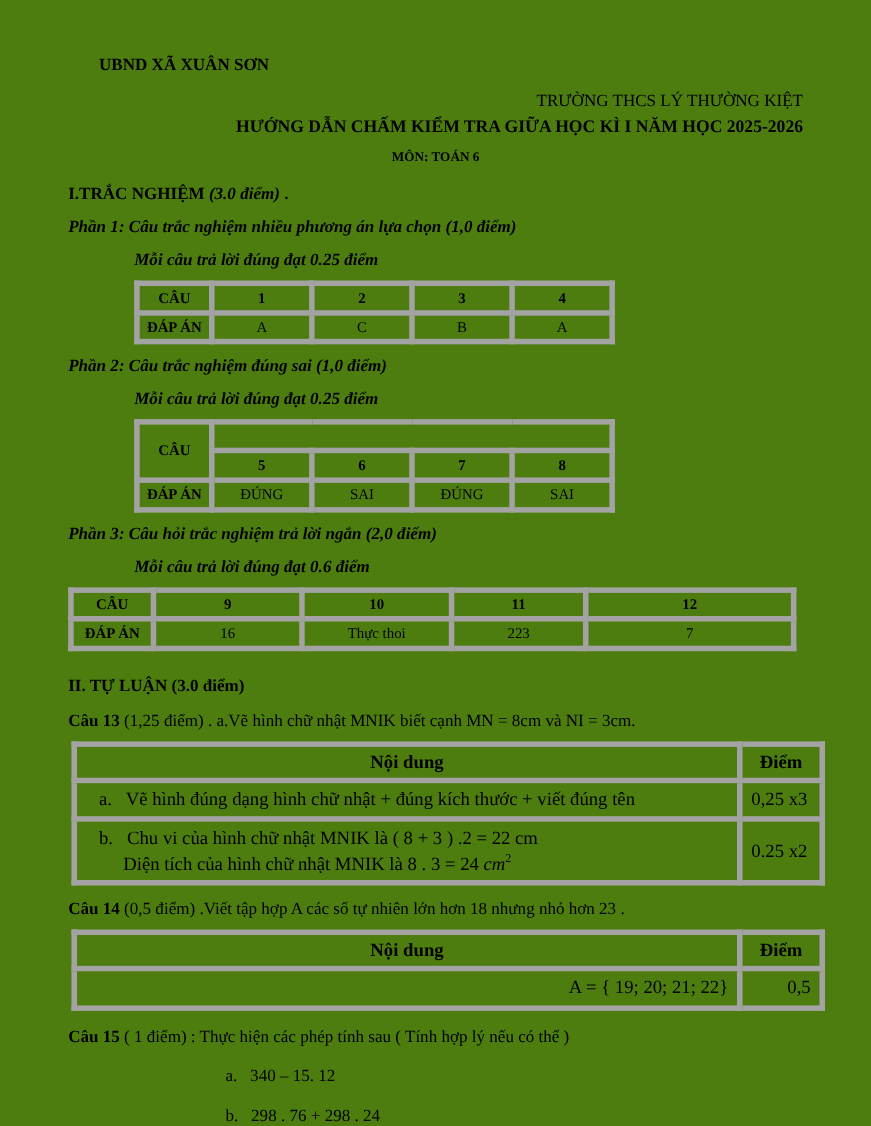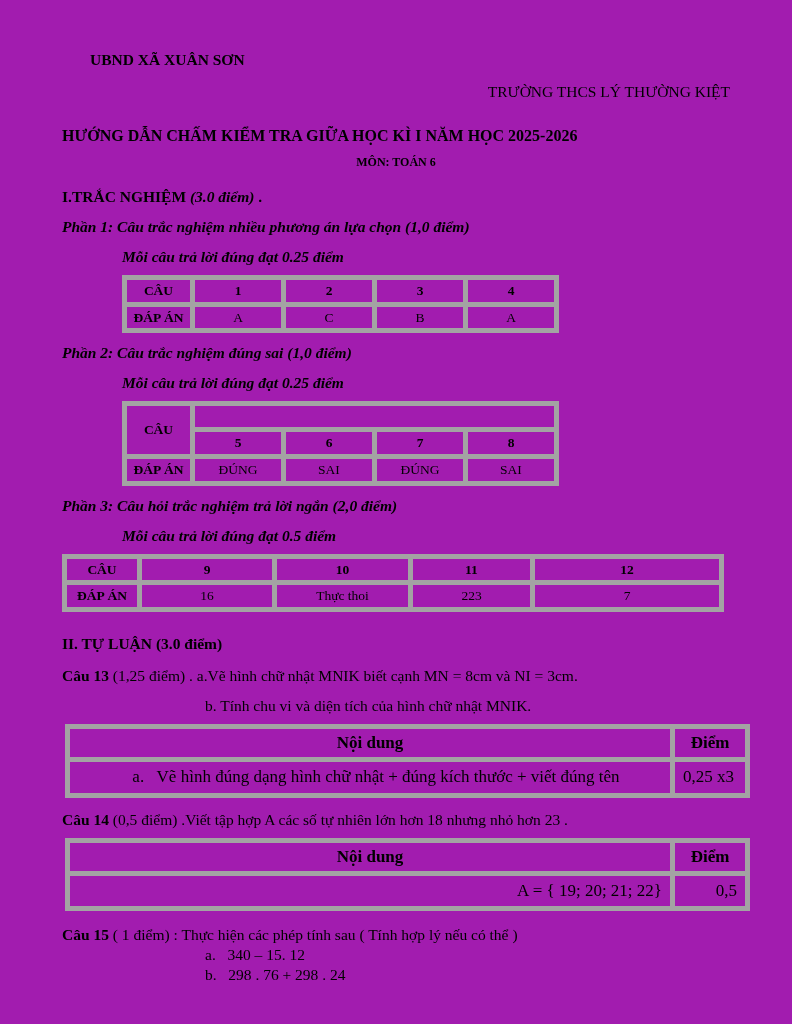--- a/index.html
+++ b/index.html
@@ -1,31 +1,31 @@
 <!DOCTYPE html>
 <html><head>
 <meta charset="utf-8">
 <style>
   * { box-sizing: border-box; }
   html, body { margin: 0; padding: 0; background: #ffffff; }
   .page {
     width: 792px; height: 1024px;
     margin: 0 auto;
-    background: #a21caf;
+    background: #4d7c0f;
     color: #000;
     font-family: "Liberation Serif", "DejaVu Serif", serif;
     font-size: 15.5px;
     line-height: 1.3;
     padding: 50px 62px 30px 62px;
     overflow: hidden;
     position: relative;
   }
   .committee { font-weight: 700; padding-left: 28px; }
   .school    { font-weight: 400; margin-top: 12px; text-align: right; }
-  .doc-title { font-weight: 700; text-align: left; margin-top: 24px; font-size: 16px; }
+  .doc-title { font-weight: 700; text-align: right; margin-top: 4px; font-size: 16px; }
   .doc-subject { font-weight: 700; text-align: center; margin-top: 8px; font-size: 12px; }
 
   .sec-heading { margin-top: 16px; font-weight: 700; }
   .sec-heading .pts { font-style: italic; }
   .part-title { font-weight: 700; font-style: italic; margin-top: 10px; }
   .part-note  { font-weight: 700; font-style: italic; margin-top: 10px; padding-left: 60px; }
 
   table { border-collapse: collapse; }
   td, th { border: 5px solid #a3a3a3; vertical-align: middle; }
 
@@ -44,29 +44,29 @@
 
   .essay-heading { font-weight: 700; margin-top: 22px; }
   .q-line { margin-top: 12px; }
   .q-line .qlabel { font-weight: 700; }
   .indent-line { margin-top: 10px; padding-left: 143px; }
 
   .score-table { margin: 8px 0 0 3px; width: 685px; font-size: 17px; table-layout: fixed; }
   .score-table th { font-weight: 700; text-align: center; padding: 3px 4px; height: 26px; }
   .score-table td { text-align: left; padding: 4px 8px; }
   .score-table .points-col { width: 75px; }
-  .score-table .crit { padding-left: 20px; text-align: center; }
+  .score-table .crit { padding-left: 20px; }
   .score-table .row-a td { height: 34px; }
   .score-table .row-b td { height: 50px; }
   .score-table .line2 { margin-left: 22px; }
   .score-table .ans-row td { height: 30px; text-align: right; }
   sup { font-size: 0.65em; }
   i.unit { font-style: italic; }
 
-  .q15-item { padding-left: 143px; }
+  .q15-item { margin-top: 16px; padding-left: 143px; }
 </style>
 </head>
 <body>
 
 <div class="page">
 
   <div class="committee">UBND XÃ XUÂN SƠN</div>
   <div class="school">TRƯỜNG THCS LÝ THƯỜNG KIỆT</div>
   <div class="doc-title">HƯỚNG DẪN CHẤM KIỂM TRA GIỮA HỌC KÌ I NĂM HỌC 2025-2026</div>
   <div class="doc-subject">MÔN: TOÁN 6</div>
@@ -114,21 +114,21 @@
         <td class="lbl">ĐÁP ÁN</td>
         <td class="qc">ĐÚNG</td>
         <td class="qc">SAI</td>
         <td class="qc">ĐÚNG</td>
         <td class="qc">SAI</td>
       </tr>
     </tbody>
   </table>
 
   <div class="part-title">Phần 3: Câu hỏi trắc nghiệm trả lời ngắn (2,0 điểm)</div>
-  <div class="part-note">Mỗi câu trả lời đúng đạt 0.5 điểm</div>
+  <div class="part-note">Mỗi câu trả lời đúng đạt 0.6 điểm</div>
 
   <table class="wide-table">
     <colgroup>
       <col style="width:75px">
         <col style="width:135px">
         <col style="width:136px">
         <col style="width:122px">
         <col style="width:189px">
     </colgroup>
     <tbody>
@@ -145,36 +145,42 @@
         <td>Thực thoi</td>
         <td>223</td>
         <td>7</td>
       </tr>
     </tbody>
   </table>
 
   <div class="essay-heading">II. TỰ LUẬN (3.0 điểm)</div>
 
   <div class="q-line"><span class="qlabel">Câu 13</span><span> (1,25 điểm) . a.Vẽ hình chữ nhật MNIK biết cạnh MN = 8cm và NI = 3cm.</span></div>
-  <div class="indent-line">b. Tính chu vi và diện tích của hình chữ nhật MNIK.</div>
 
   <table class="score-table">
     <colgroup>
         <col>
         <col class="points-col" style="width:75px">
       </colgroup>
     <tbody>
       <tr>
         <th>Nội dung</th>
         <th>Điểm</th>
       </tr>
       <tr class="row-a">
         <td class="crit">a.&nbsp;&nbsp; Vẽ hình đúng dạng hình chữ nhật + đúng kích thước + viết đúng tên</td>
         <td>0,25 x3</td>
       </tr>
+      <tr class="row-b">
+        <td class="crit">
+          <div>b.&nbsp;&nbsp; Chu vi của hình chữ nhật MNIK là ( 8 + 3 ) .2 = 22 cm</div>
+          <div class="line2"><span>Diện tích của hình chữ nhật MNIK là  8 . 3 = 24 </span><i class="unit">cm</i><sup>2</sup></div>
+        </td>
+        <td>0.25 x2</td>
+      </tr>
     </tbody>
   </table>
 
   <div class="q-line"><span class="qlabel">Câu 14</span><span> (0,5 điểm) .Viết tập hợp A các số tự nhiên lớn hơn 18  nhưng nhỏ hơn 23 .</span></div>
 
   <table class="score-table">
     <colgroup>
         <col>
         <col class="points-col" style="width:75px">
       </colgroup>

